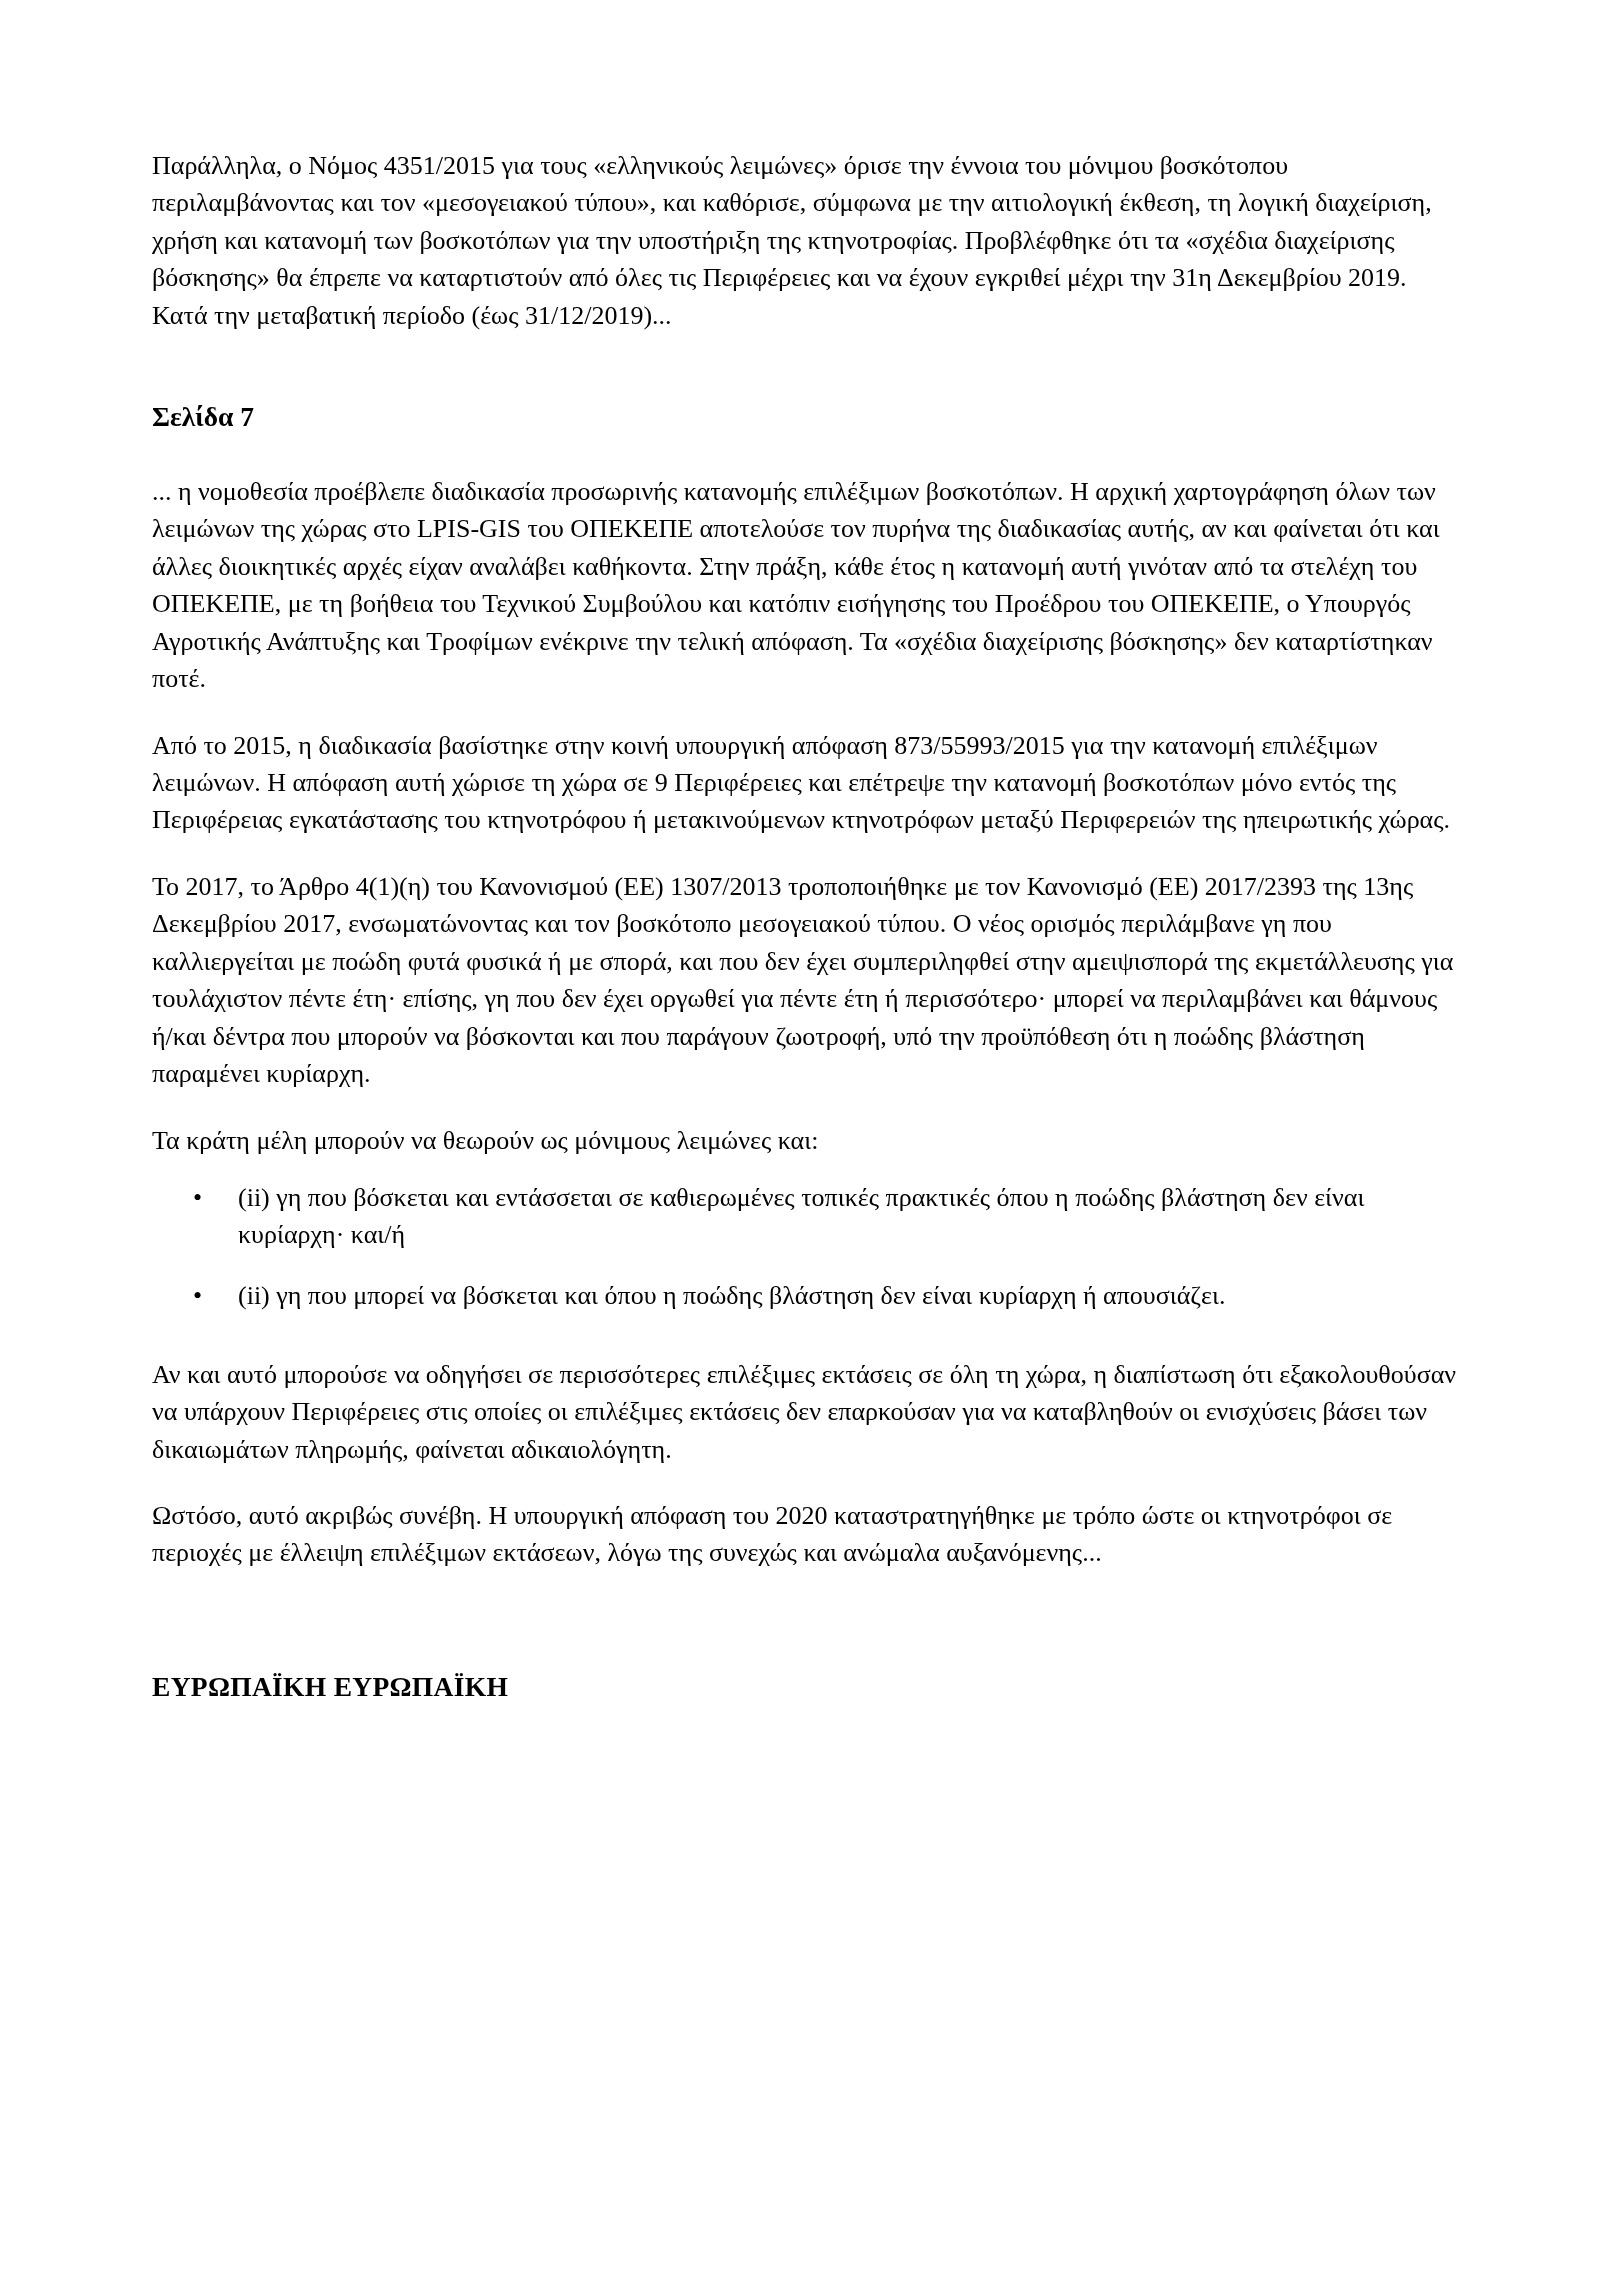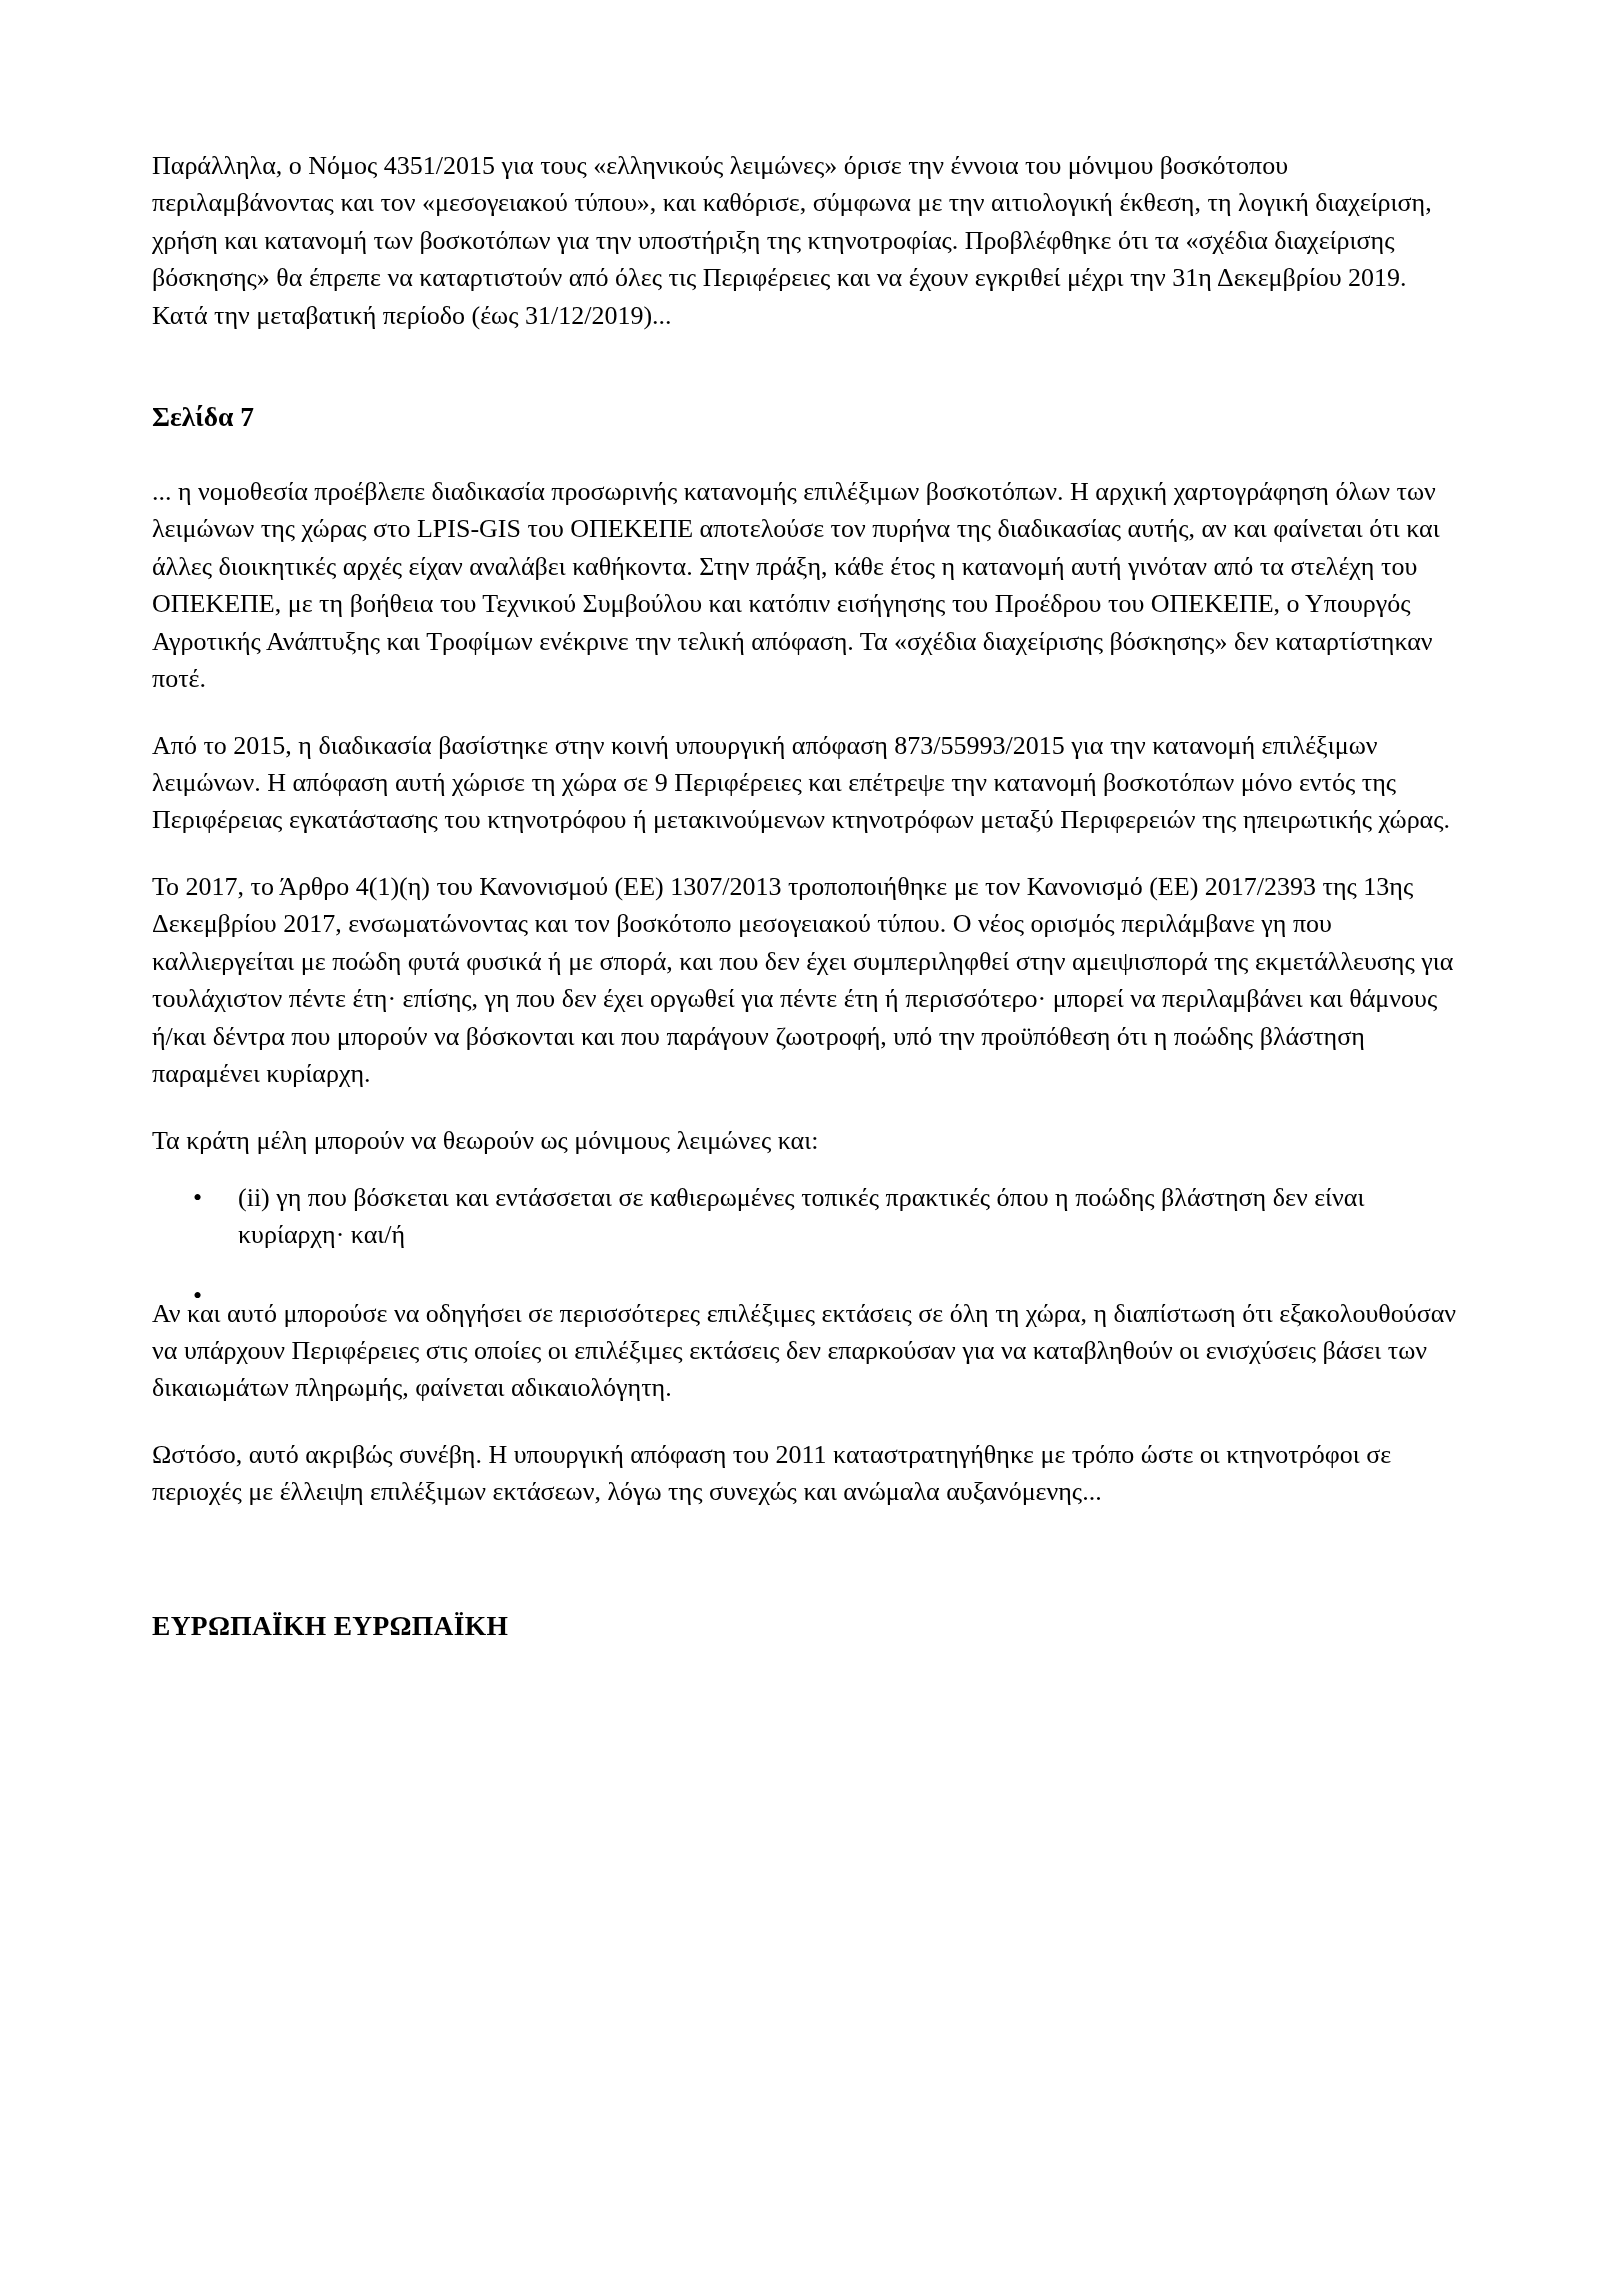--- a/index.html
+++ b/index.html
@@ -90,25 +90,26 @@
 
   <p class="para tight">Τα κράτη μέλη μπορούν να θεωρούν ως μόνιμους λειμώνες και:</p>
 
   <ul class="bullets">
     <li>
       <span class="dot">•</span>
       <span>(ii) γη που βόσκεται και εντάσσεται σε καθιερωμένες τοπικές πρακτικές όπου η ποώδης βλάστηση δεν είναι κυρίαρχη· και/ή</span>
     </li>
     <li>
       <span class="dot">•</span>
+      <span>(ii) γη που μπορεί να βόσκεται και όπου η ποώδης βλάστηση δεν είναι κυρίαρχη ή απουσιάζει.</span>
     </li>
   </ul>
 
   <div class="spacer-after-list"></div>
 
   <p class="para">Αν και αυτό μπορούσε να οδηγήσει σε περισσότερες επιλέξιμες εκτάσεις σε όλη τη χώρα, η διαπίστωση ότι εξακολουθούσαν να υπάρχουν Περιφέρειες στις οποίες οι επιλέξιμες εκτάσεις δεν επαρκούσαν για να καταβληθούν οι ενισχύσεις βάσει των δικαιωμάτων πληρωμής, φαίνεται αδικαιολόγητη.</p>
 
-  <p class="para">Ωστόσο, αυτό ακριβώς συνέβη. Η υπουργική απόφαση του 2011 καταστρατηγήθηκε με τρόπο ώστε οι κτηνοτρόφοι σε περιοχές με έλλειψη επιλέξιμων εκτάσεων, λόγω της συνεχώς και ανώμαλα αυξανόμενης...</p>
+  <p class="para">Ωστόσο, αυτό ακριβώς συνέβη. Η υπουργική απόφαση του 2020 καταστρατηγήθηκε με τρόπο ώστε οι κτηνοτρόφοι σε περιοχές με έλλειψη επιλέξιμων εκτάσεων, λόγω της συνεχώς και ανώμαλα αυξανόμενης...</p>
 
   <h2 class="heading-final">ΕΥΡΩΠΑΪΚΗ ΕΥΡΩΠΑΪΚΗ</h2>
 
 </div>
 
 
 </body></html>

